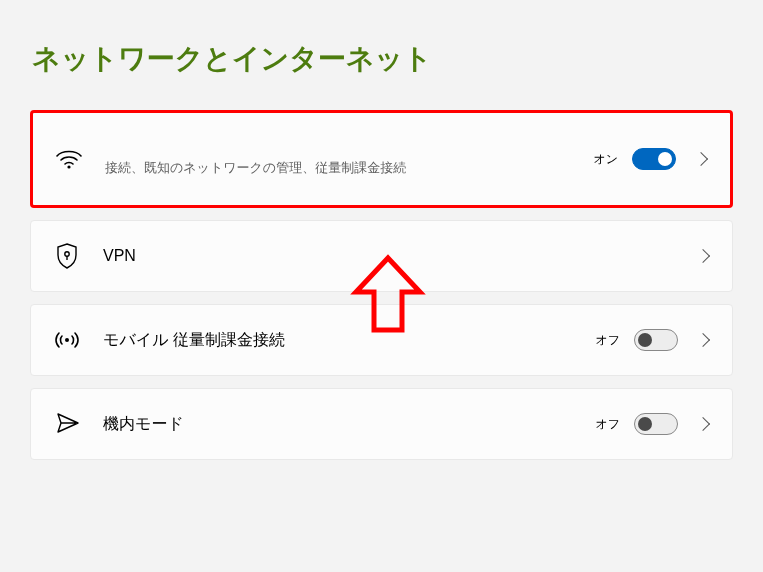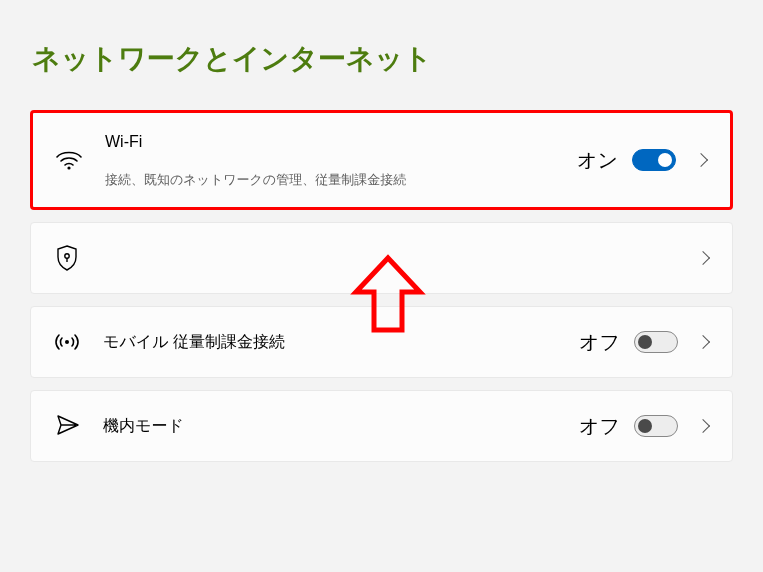--- a/index.html
+++ b/index.html
@@ -57,21 +57,21 @@
     color: #5f5f5f;
     margin-top: 18px;
   }
   .row-tail {
     display: flex;
     align-items: center;
     gap: 14px;
     flex-shrink: 0;
   }
   .toggle-label {
-    font-size: 20px;
+    font-size: 12px;
     color: #000;
     margin-left: 32px;
   }
   .toggle {
     width: 44px;
     height: 22px;
     border-radius: 11px;
     position: relative;
   }
   .toggle.on {
@@ -129,39 +129,39 @@
   <div class="row highlighted">
     <div class="row-icon">
       <svg width="26" height="20" viewBox="0 0 26 20">
         <path d="M1 7 C6 1 20 1 25 7" stroke="#000" stroke-width="1.6" fill="none" stroke-linecap="round"></path>
         <path d="M5 11 C9 7 17 7 21 11" stroke="#000" stroke-width="1.6" fill="none" stroke-linecap="round"></path>
         <path d="M9 15 C11 13 15 13 17 15" stroke="#000" stroke-width="1.6" fill="none" stroke-linecap="round"></path>
         <circle cx="13" cy="18" r="1.6" fill="#000"></circle>
       </svg>
     </div>
     <div class="row-text">
-      <div class="row-title">Wi-Fi</div>
       <div class="row-sub">接続、既知のネットワークの管理、従量制課金接続</div>
     </div>
     <div class="row-tail">
       <span class="toggle-label">オン</span>
       <div class="toggle on"></div>
       <div class="chevron"></div>
     </div>
   </div>
 
   <div class="row">
     <div class="row-icon">
       <svg width="22" height="26" viewBox="0 0 22 26">
         <path d="M11 1 L20 4 V12 C20 19 15 23 11 25 C7 23 2 19 2 12 V4 Z" stroke="#000" stroke-width="1.4" fill="none"></path>
         <circle cx="11" cy="11" r="2.2" stroke="#000" stroke-width="1.4" fill="none"></circle>
         <line x1="11" y1="13" x2="11" y2="17" stroke="#000" stroke-width="1.4"></line>
       </svg>
     </div>
     <div class="row-text">
+      <div class="row-title">VPN</div>
     </div>
     <div class="row-tail">
       <div class="chevron"></div>
     </div>
   </div>
 
   <div class="row">
     <div class="row-icon">
       <svg width="28" height="22" viewBox="0 0 28 22">
         <path d="M6 4 C2 8 2 14 6 18" stroke="#000" stroke-width="1.6" fill="none" stroke-linecap="round"></path>

